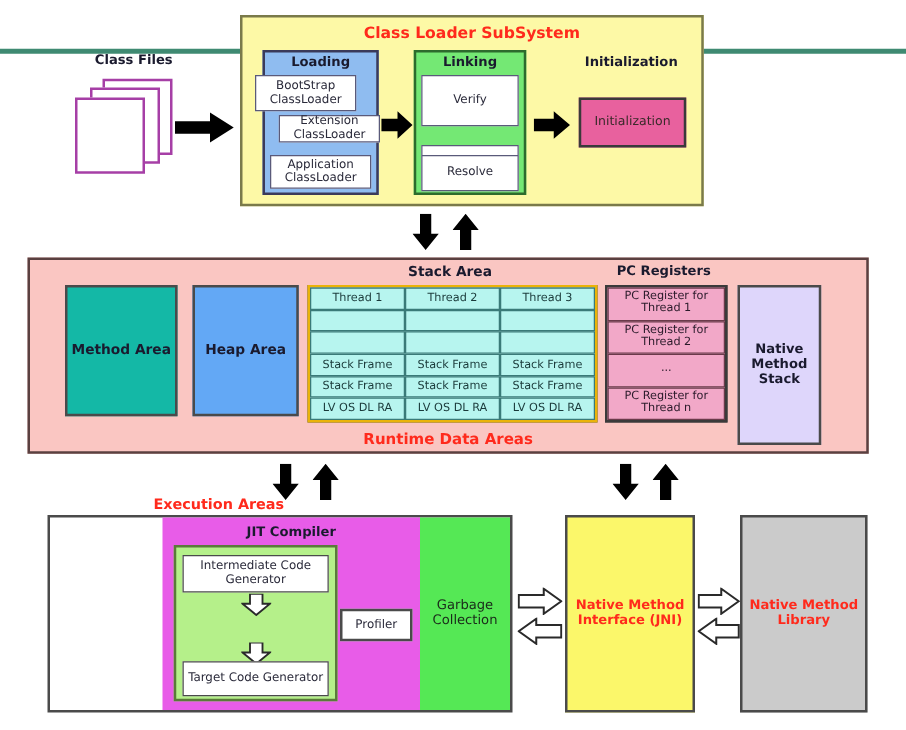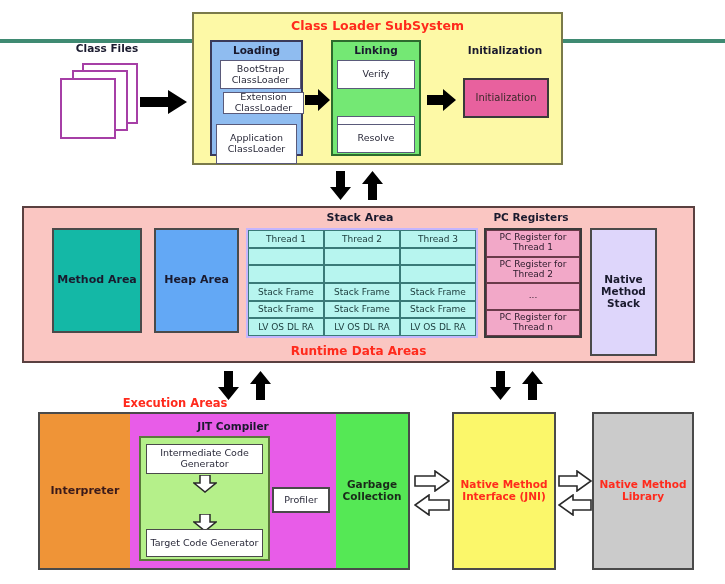--- a/index.html
+++ b/index.html
@@ -107,21 +107,21 @@
   }
   #native-stack {
     left: 590px; top: 228px; width: 67px; height: 128px;
     background: #ded6fb; font-size: 10.5px; font-weight: bold; color: #1a1a2e; z-index: 3;
   }
 
   #stack-area-title { left: 246px; top: 211px; width: 228px; font-size: 11px; z-index: 4; }
   #stack-grid {
     position: absolute; left: 246px; top: 228px; width: 228px; height: 106px;
     display: grid; grid-template-columns: 1fr 1fr 1fr; gap: 0;
-    border: 2px solid #c4b5fd; background: #3a3a3a; z-index: 3;
+    border: 2px solid #eab308; background: #3a3a3a; z-index: 3;
   }
   .stack-col { display: grid; grid-template-rows: repeat(6, 1fr); gap: 0; }
   .stack-cell {
     background: #b7f5ef; border: 1px solid #3a7a78;
     display: flex; align-items: center; justify-content: center;
     font-size: 9px; color: #1a3a3a; text-align: center; box-sizing: border-box;
   }
 
   #pc-title { left: 484px; top: 211px; width: 94px; font-size: 10.5px; z-index: 4; }
   #pc-stack {
@@ -159,21 +159,21 @@
   .jit-step {
     background: #ffffff; border: 1px solid #4a4a4a; font-size: 9.5px; color: #2a2a3a;
     z-index: 5;
   }
   #profiler {
     left: 272px; top: 487px; width: 58px; height: 26px;
     background: #ffffff; border: 2px solid #4a4a4a; font-size: 9.5px; color: #2a2a3a; z-index: 5;
   }
   #garbage {
     left: 336px; top: 414px; width: 72px; height: 154px;
-    background: #55e855; border: none; font-size: 10.5px; font-weight: bold; color: #1a2a1a;
+    background: #55e855; border: none; font-size: 10.5px; font-weight: normal; color: #1a2a1a;
     z-index: 3;
   }
   #jni {
     left: 452px; top: 412px; width: 104px; height: 158px;
     background: #fbf76a; font-size: 10.5px; font-weight: bold; color: #ff2a1c; z-index: 2;
   }
   #nml {
     left: 592px; top: 412px; width: 102px; height: 158px;
     background: #cbcbcb; font-size: 10.5px; font-weight: bold; color: #ff2a1c; z-index: 2;
   }
@@ -195,31 +195,31 @@
 
   <svg class="blk-arrow" style="left:140px; top:88px;" width="48" height="28" viewBox="0 0 48 28">
     <path d="M0,9 L28,9 L28,2 L47,14 L28,26 L28,19 L0,19 Z" fill="#000000"></path>
   </svg>
 
   <div id="cls-subsystem" class="abs"></div>
   <div id="cls-title" class="title-red">Class Loader SubSystem</div>
 
   <div id="loading-box" class="abs"></div>
   <div class="sub-head" style="left:210px; top:44px; width:93px;">Loading</div>
-  <div class="box inner-white" style="left:220px; top:60px; width:81px; height:29px;">BootStrap ClassLoader</div>
+  <div class="box inner-white" style="left:204px; top:60px; width:81px; height:29px;">BootStrap ClassLoader</div>
   <div class="box inner-white" style="left:223px; top:92px; width:81px; height:22px;">Extension ClassLoader</div>
-  <div class="box inner-white" style="left:216px; top:124px; width:81px; height:40px;">Application ClassLoader</div>
+  <div class="box inner-white" style="left:216px; top:124px; width:81px; height:27px;">Application ClassLoader</div>
 
   <svg class="blk-arrow" style="left:305px; top:88px;" width="26" height="24" viewBox="0 0 26 24">
     <path d="M0,7 L13,7 L13,1 L25,12 L13,23 L13,17 L0,17 Z" fill="#000000"></path>
   </svg>
 
   <div id="linking-box" class="abs"></div>
   <div class="sub-head" style="left:331px; top:44px; width:90px;">Linking</div>
-  <div class="box inner-white" style="left:337px; top:60px; width:78px; height:29px;">Verify</div>
+  <div class="box inner-white" style="left:337px; top:60px; width:78px; height:41px;">Verify</div>
   <div class="box inner-white" style="left:337px; top:92px; width:78px; height:29px;margin-top:24px;">Prepare</div>
   <div class="box inner-white" style="left:337px; top:124px; width:78px; height:29px;">Resolve</div>
 
   <svg class="blk-arrow" style="left:427px; top:88px;" width="30" height="24" viewBox="0 0 30 24">
     <path d="M0,7 L16,7 L16,1 L29,12 L16,23 L16,17 L0,17 Z" fill="#000000"></path>
   </svg>
 
   <div class="sub-head" style="left:455px; top:44px; width:100px;">Initialization</div>
   <div id="init-pink" class="box">Initialization</div>
 
@@ -284,21 +284,20 @@
   <svg class="blk-arrow" style="left:490px; top:371px;" width="22" height="30" viewBox="0 0 22 30">
     <path d="M6,0 L15,0 L15,16 L21,16 L10.5,29 L0,16 L6,16 Z" fill="#000000"></path>
   </svg>
   <svg class="blk-arrow" style="left:522px; top:371px;" width="22" height="30" viewBox="0 0 22 30">
     <path d="M10.5,0 L21,13 L15,13 L15,29 L6,29 L6,13 L0,13 Z" fill="#000000"></path>
   </svg>
 
   <div id="ee-title" class="title-red">Execution Areas</div>
   <div id="ee-box" class="abs"></div>
 
-  <div id="interpreter" class="box">Interpreter</div>
 
   <div id="jit-panel"></div>
   <div id="jit-title" class="title-dark">JIT Compiler</div>
   <div id="jit-green" class="abs"></div>
 
   <div class="box jit-step" style="left:146px; top:444px; width:117px; height:30px;">Intermediate Code Generator</div>
   <svg class="blk-arrow" style="left:193px; top:475px;" width="24" height="18" viewBox="0 0 24 18">
     <path d="M7,0 L17,0 L17,8 L23,8 L12,17 L1,8 L7,8 Z" fill="#ffffff" stroke="#2a2a2a" stroke-width="1.5"></path>
   </svg>
   <svg class="blk-arrow" style="left:193px; top:514px;" width="24" height="18" viewBox="0 0 24 18">

